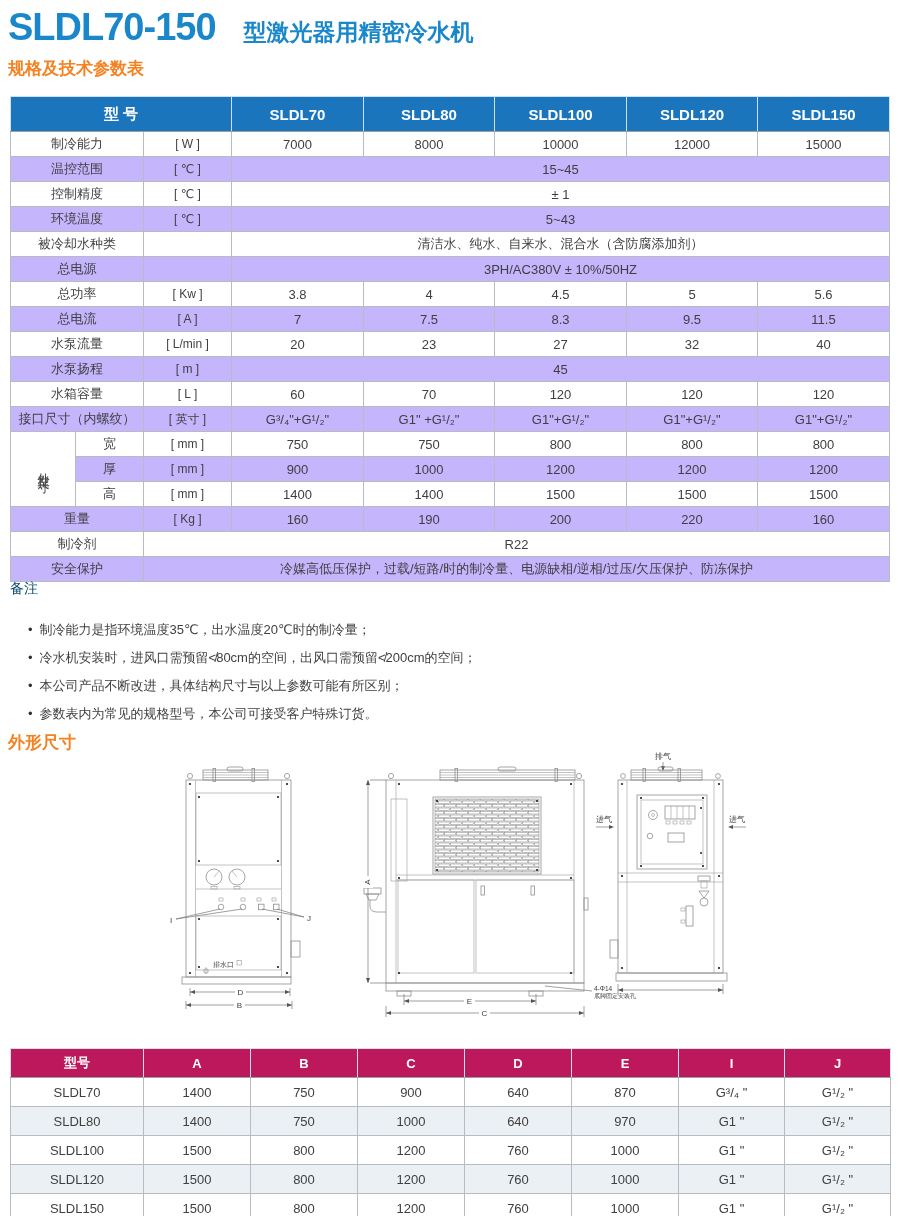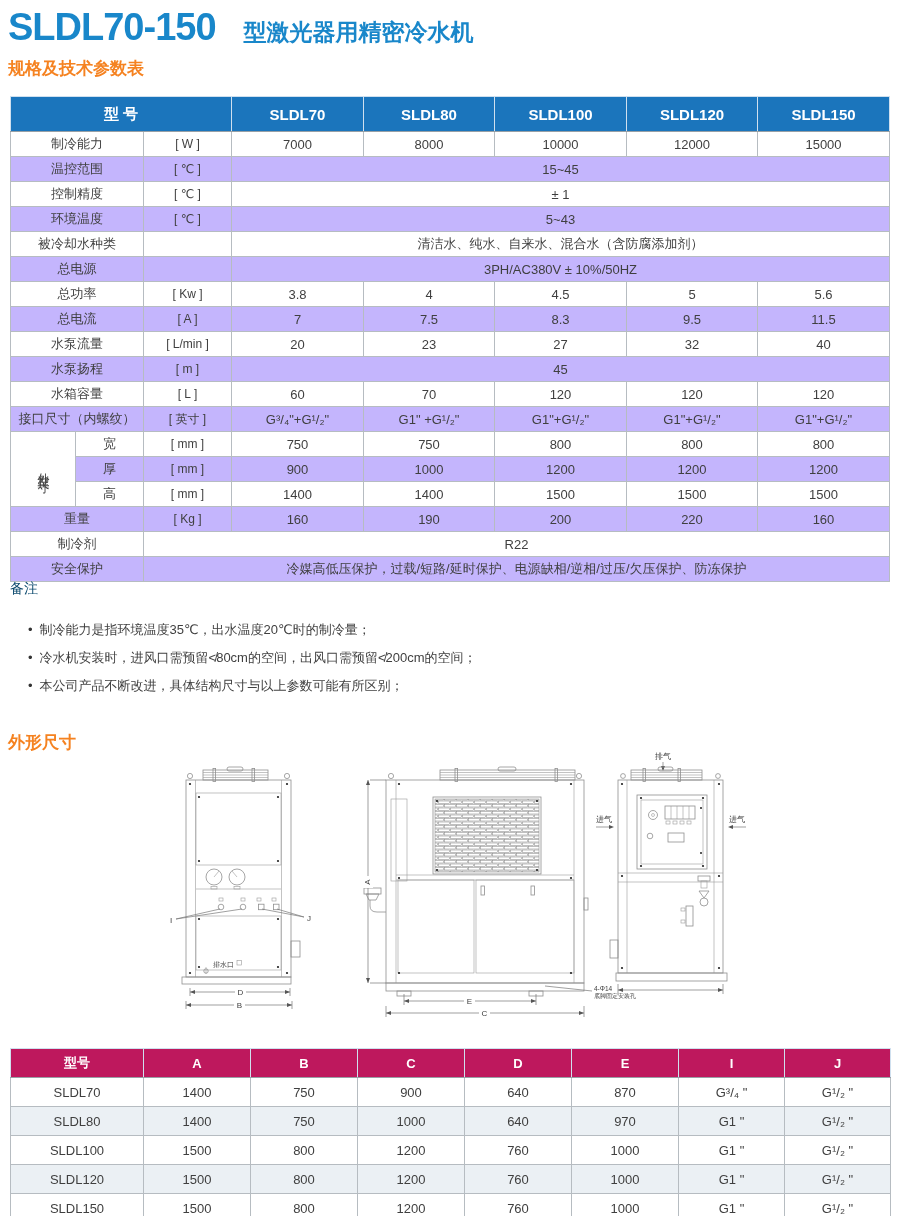--- a/index.html
+++ b/index.html
@@ -211,30 +211,31 @@
         <td>200</td>
         <td>220</td>
         <td>160</td>
       </tr>
       <tr>
         <td colspan="2" class="cell-label">制冷剂</td>
         <td colspan="6">R22</td>
       </tr>
       <tr class="stripe">
         <td colspan="2" class="cell-label">安全保护</td>
-        <td colspan="6">冷媒高低压保护，过载/短路/延时保护、电源缺相/逆相/过压/欠压保护、防冻保护</td>
+        <td colspan="6">冷媒高低压保护，过载/短路/时的制冷量、电源缺相/逆相/过压/欠压保护、防冻保护</td>
       </tr>
     </tbody>
 </table>
 
 <div class="abs notes-head">备注</div>
 <ul class="abs notes">
     <li>制冷能力是指环境温度35℃，出水温度20℃时的制冷量；</li>
     <li>冷水机安装时，进风口需预留≮80cm的空间，出风口需预留≮200cm的空间；</li>
     <li>本公司产品不断改进，具体结构尺寸与以上参数可能有所区别；</li>
+    <li>参数表内为常见的规格型号，本公司可接受客户特殊订货。</li>
   </ul>
 
 <div class="abs sec-heading h-outline">外形尺寸</div>
 
 <svg class="abs drawings" viewBox="0 0 900 280" xmlns="http://www.w3.org/2000/svg">
   <defs>
     <pattern id="brick" width="12" height="7" patternUnits="userSpaceOnUse">
       <rect x="0.5" y="0.6" width="11" height="2.4" fill="#fff" stroke="#808080" stroke-width="0.5"></rect>
       <rect x="-5.5" y="4" width="11" height="2.4" fill="#fff" stroke="#808080" stroke-width="0.5"></rect>
       <rect x="6.5" y="4" width="11" height="2.4" fill="#fff" stroke="#808080" stroke-width="0.5"></rect>

